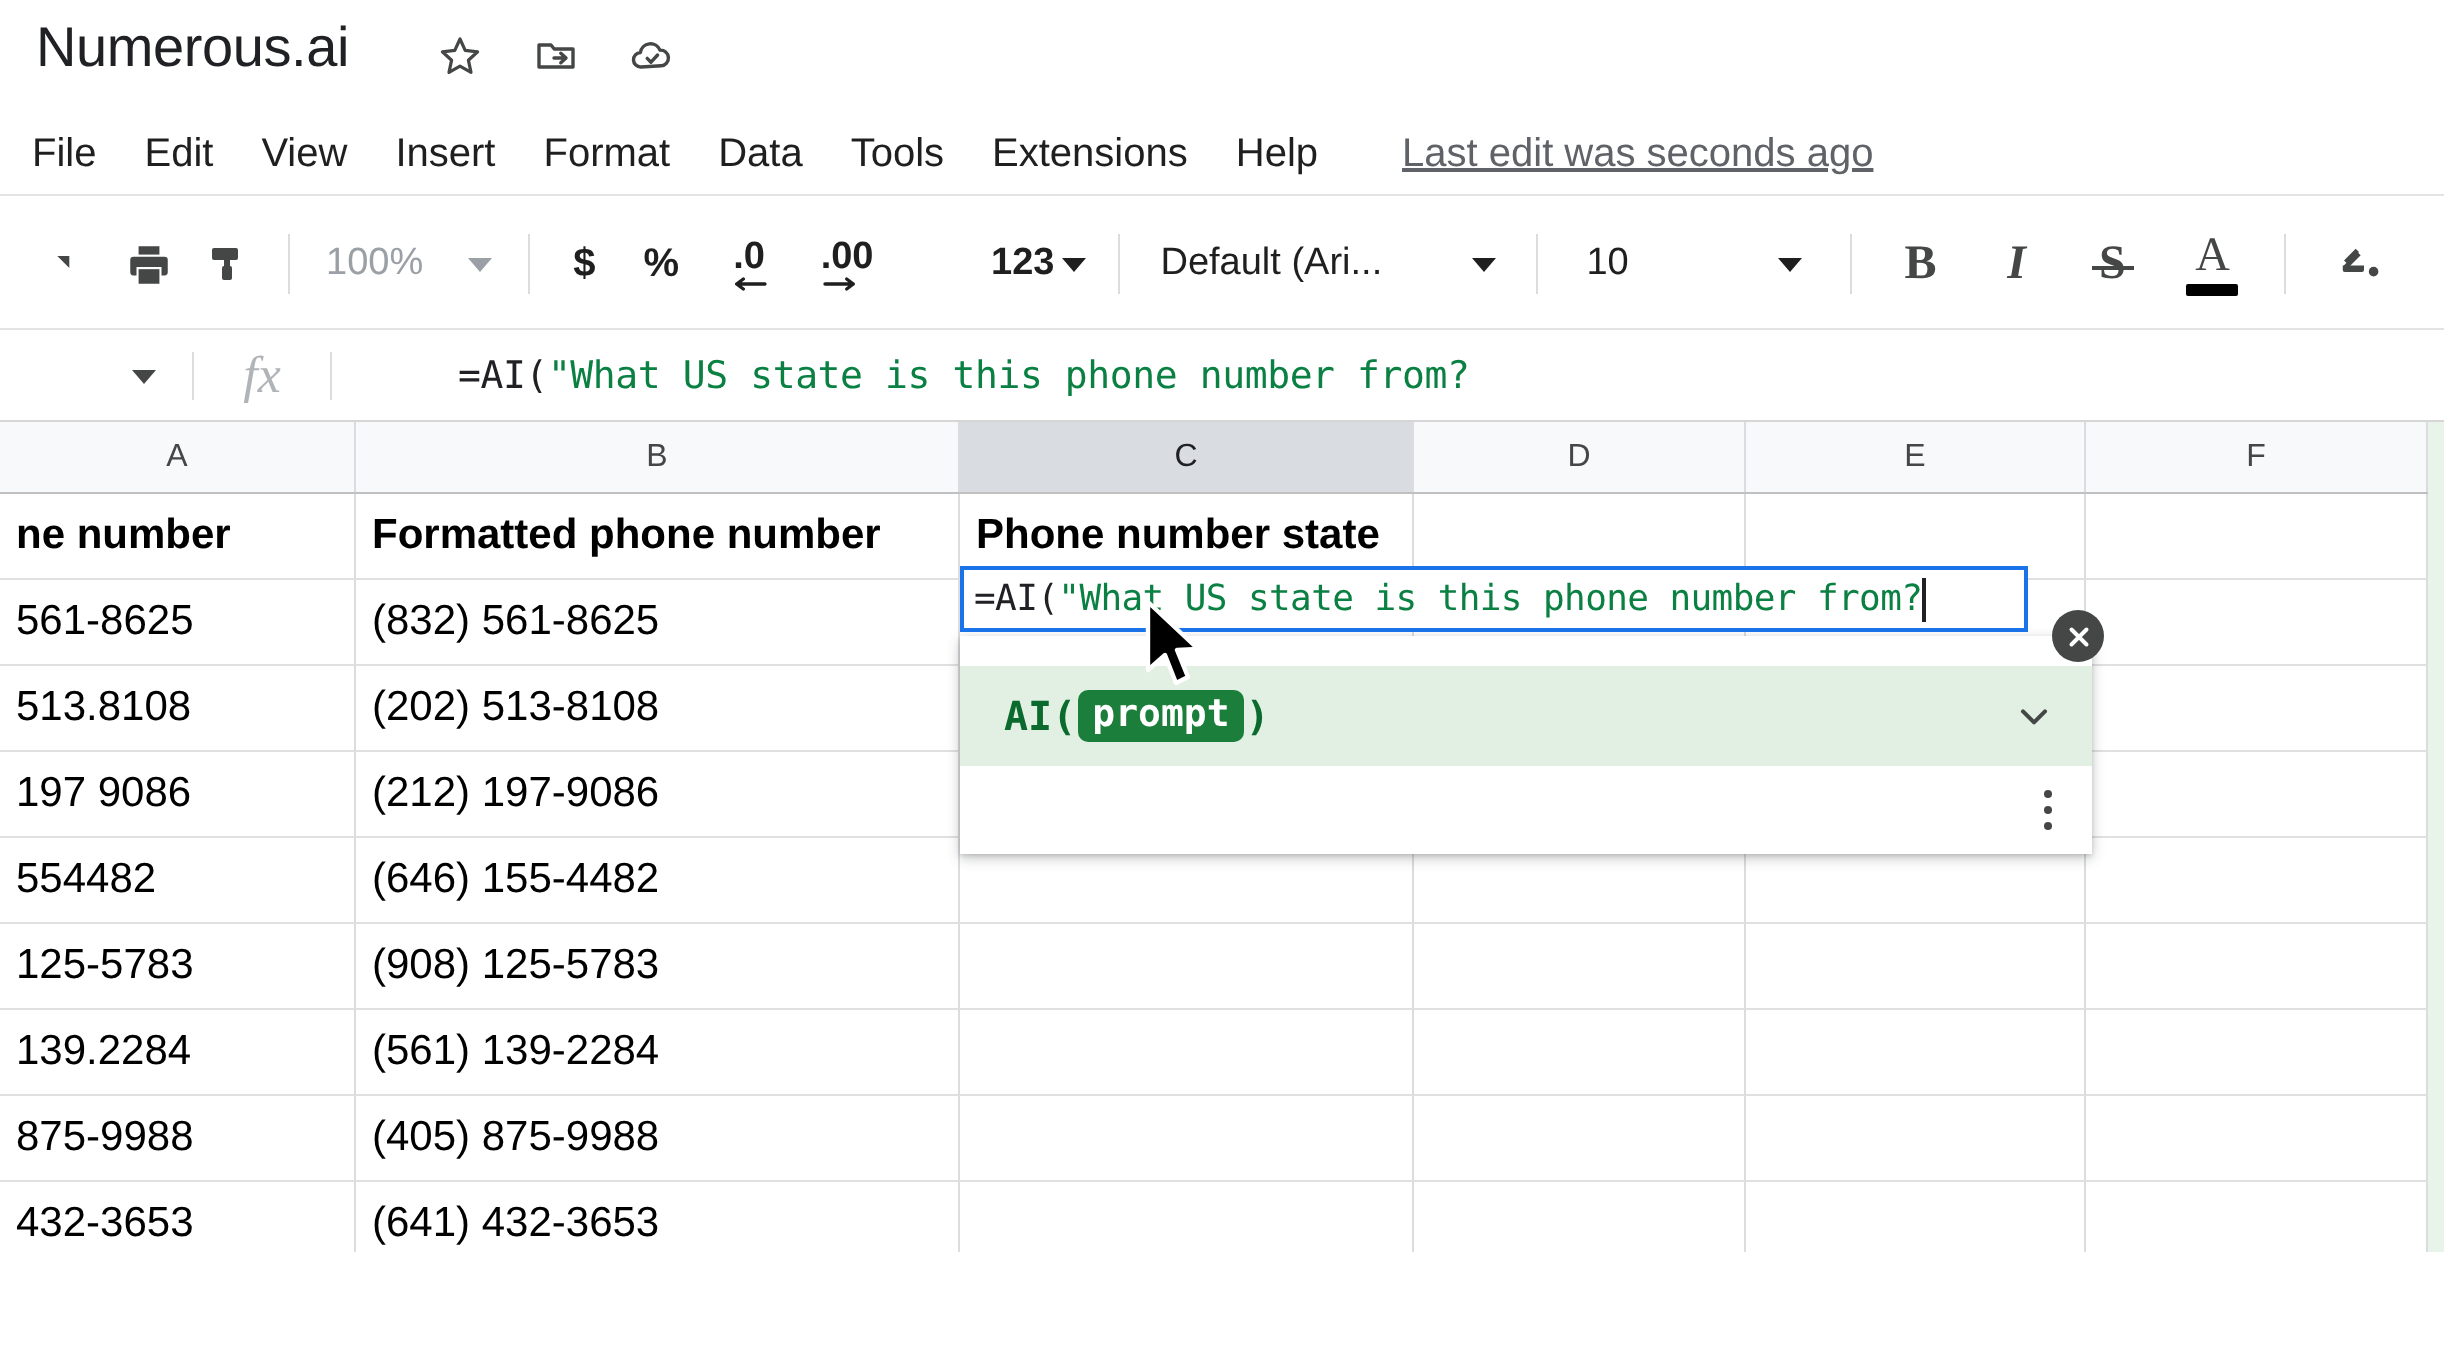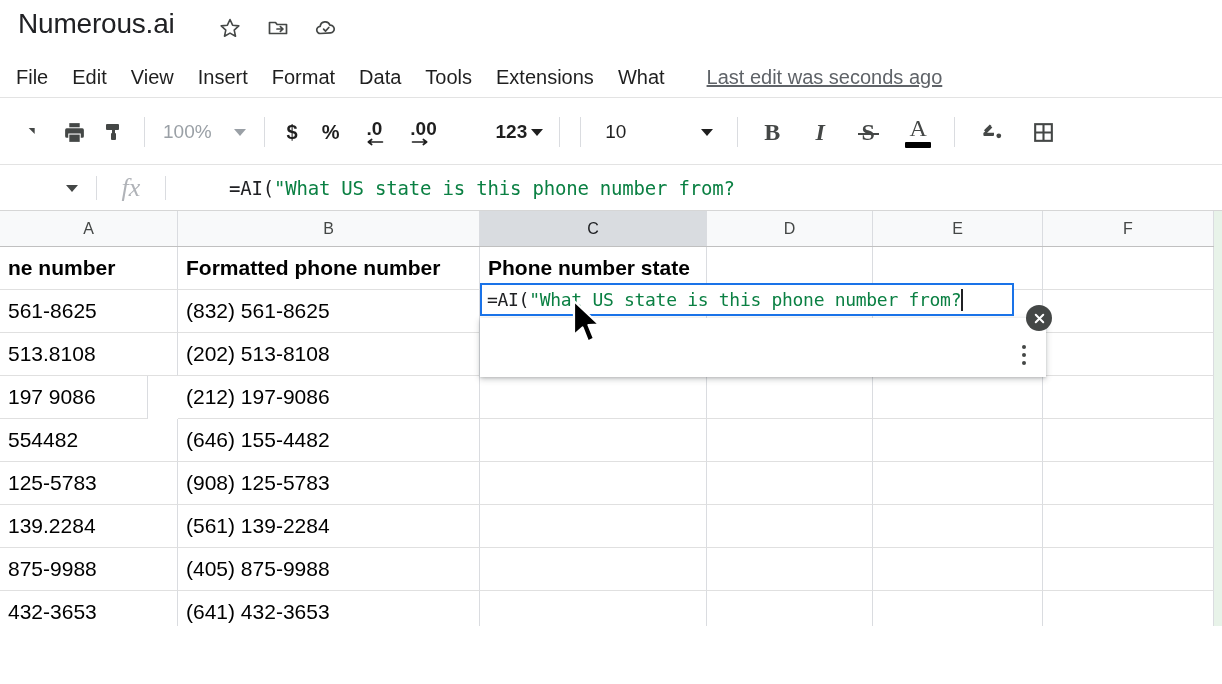--- a/index.html
+++ b/index.html
@@ -292,21 +292,21 @@
 
 <div class="menubar">
   <div class="menu-item">File</div>
   <div class="menu-item">Edit</div>
   <div class="menu-item">View</div>
   <div class="menu-item">Insert</div>
   <div class="menu-item">Format</div>
   <div class="menu-item">Data</div>
   <div class="menu-item">Tools</div>
   <div class="menu-item">Extensions</div>
-  <div class="menu-item">What</div>
+  <div class="menu-item">Help</div>
   <div class="lastedit">Last edit was seconds ago</div>
 </div>
 <div class="menubar-divider"></div>
 
 <div class="toolbar">
   <div style="width:14px;flex:none"></div>
 
   <div class="tb-icon">
     <svg viewBox="0 0 24 24" width="16" height="16" fill="currentColor">
       <path d="M4 6h9v9z"></path>
@@ -359,20 +359,24 @@
     </span>
   </div>
 
   <div class="tb-num">
     <span style="font-weight:700">123</span>
     <span class="caret"></span>
   </div>
 
   <div class="tb-sep"></div>
 
+  <div class="fontbox">
+    <span>Default (Ari...</span>
+    <span class="caret"></span>
+  </div>
 
   <div class="tb-sep"></div>
 
   <div class="sizebox">
     <span>10</span>
     <span class="caret"></span>
   </div>
 
   <div class="tb-sep"></div>
 
@@ -480,21 +484,21 @@
       <div class="cell" style="left: 0px; width: 178px; top: 122px; height: 43px;">
         <span>513.8108</span>
       </div>
       <div class="cell" style="left: 178px; width: 302px; top: 122px; height: 43px;">
         <span>(202) 513-8108</span>
       </div>
       <div class="cell" style="left: 480px; width: 227px; top: 122px; height: 43px;"></div>
       <div class="cell" style="left: 707px; width: 166px; top: 122px; height: 43px;"></div>
       <div class="cell" style="left: 873px; width: 170px; top: 122px; height: 43px;"></div>
       <div class="cell" style="left: 1043px; width: 171px; top: 122px; height: 43px;"></div>
-      <div class="cell" style="left: 0px; width: 148px; top: 165px; height: 43px;">
+      <div class="cell" style="left: 0px; width: 178px; top: 165px; height: 43px;">
         <span>197 9086</span>
       </div>
       <div class="cell" style="left: 178px; width: 302px; top: 165px; height: 43px;">
         <span>(212) 197-9086</span>
       </div>
       <div class="cell" style="left: 480px; width: 227px; top: 165px; height: 43px;"></div>
       <div class="cell" style="left: 707px; width: 166px; top: 165px; height: 43px;"></div>
       <div class="cell" style="left: 873px; width: 170px; top: 165px; height: 43px;"></div>
       <div class="cell" style="left: 1043px; width: 171px; top: 165px; height: 43px;"></div>
       <div class="cell" style="left: 0px; width: 178px; top: 208px; height: 43px;">
@@ -558,20 +562,33 @@
 </div>
 
 <div class="close-btn">
   <svg viewBox="0 0 24 24" width="15" height="15" fill="none" stroke="#ffffff" stroke-width="3.2" stroke-linecap="round">
     <path d="M6 6l12 12M18 6 6 18"></path>
   </svg>
 </div>
 
 <div class="fx-help">
   <div class="fx-help-top"></div>
+  <div class="fx-sig">
+    <span class="fx-sig-text">
+      <span>AI</span>
+        <span>(</span>
+        <span class="prompt-chip">prompt</span>
+        <span>)</span>
+    </span>
+    <span class="chev">
+      <svg viewBox="0 0 24 24" width="22" height="22" fill="none" stroke="currentColor" stroke-width="2.2" stroke-linecap="round" stroke-linejoin="round">
+        <path d="m6 9.5 6 6 6-6"></path>
+      </svg>
+    </span>
+  </div>
   <div class="fx-foot">
     <span class="dots">
         <i></i>
         <i></i>
         <i></i>
       </span>
   </div>
 </div>
 
 <div class="cursor">

